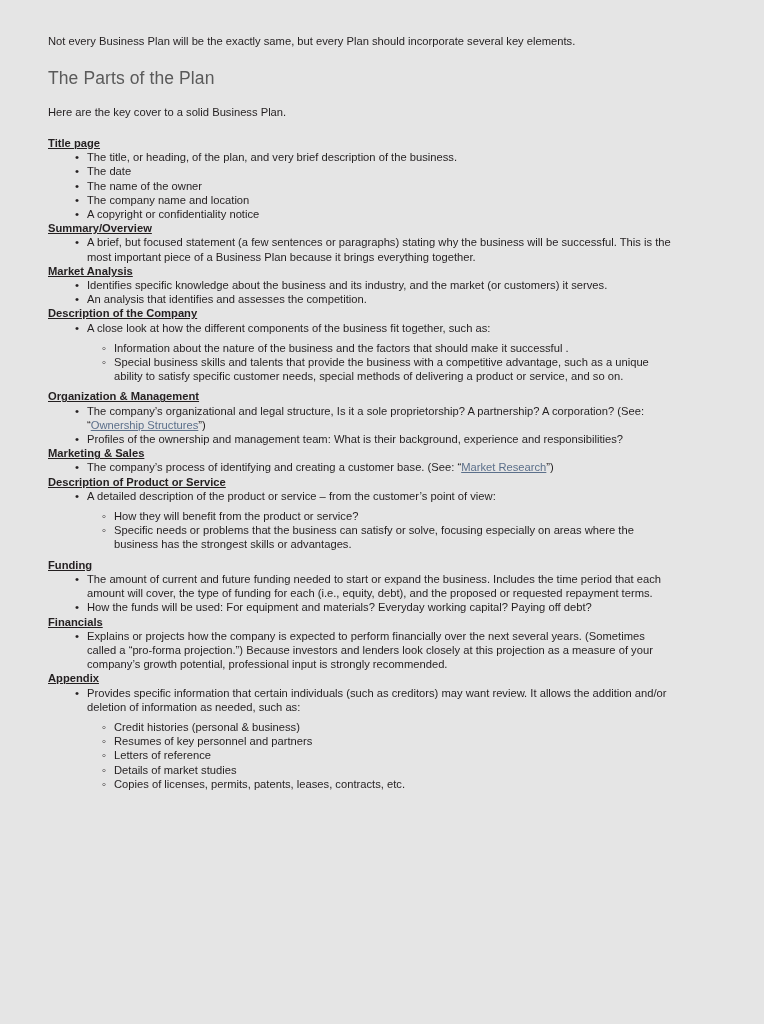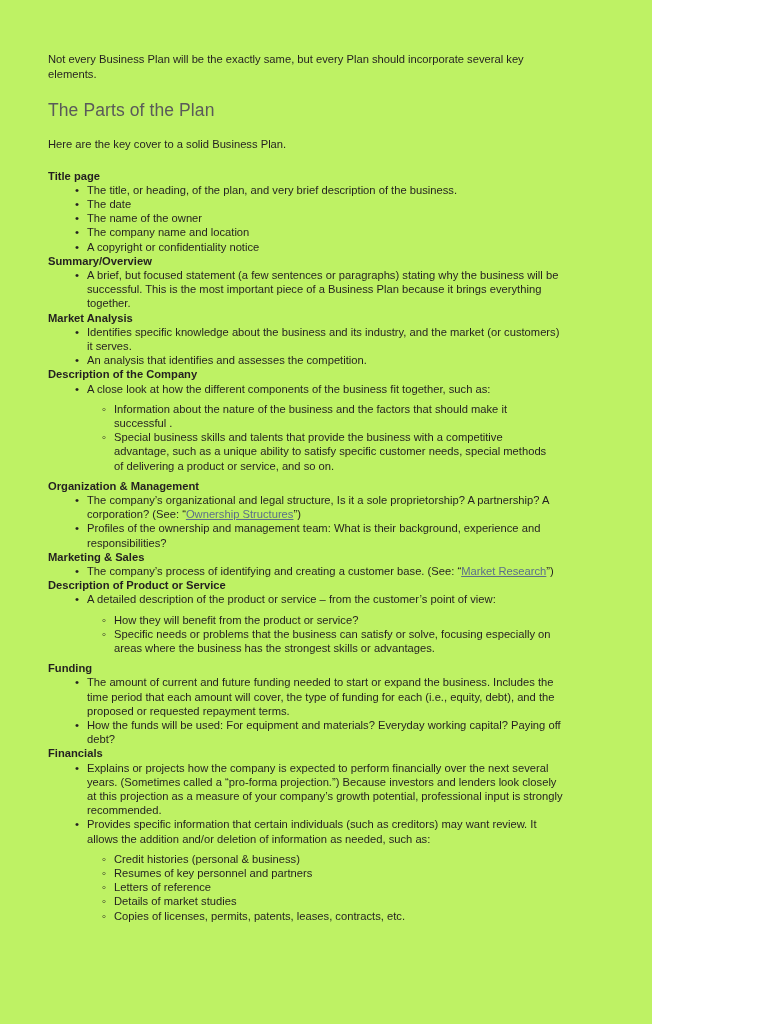--- a/index.html
+++ b/index.html
@@ -9,25 +9,25 @@
   }
   body {
     width: 768px;
     height: 1024px;
     font-family: "Liberation Sans", sans-serif;
     color: #231f20;
     -webkit-font-smoothing: antialiased;
   }
   .page {
     position: relative;
-    width: 652px;
+    width: 764px;
     height: 1024px;
-    background: #bef264;
+    background: #e5e5e5;
     box-sizing: border-box;
-    padding: 52px 88px 0 48px;
+    padding: 34px 88px 0 48px;
   }
   .intro {
     font-size: 11.2px;
     line-height: 14.5px;
     color: #231f20;
     margin: 0 0 18px 0;
   }
   .doc-heading {
     font-size: 17.5px;
     font-weight: normal;
@@ -41,20 +41,21 @@
     line-height: 14.5px;
     color: #231f20;
     margin: 0 0 17px 0;
   }
   .section-title {
     font-size: 11.2px;
     font-weight: bold;
     line-height: 14.2px;
     color: #231f20;
     margin: 0;
+    text-decoration: underline;
   }
   ul.lvl1 {
     list-style: none;
     margin: 0;
     padding: 0;
   }
   ul.lvl1 > li {
     position: relative;
     font-size: 11.2px;
     line-height: 14.2px;
@@ -221,20 +222,21 @@
   <div>
     <div class="section-title">Financials</div>
     <ul class="lvl1">
       <li>
           <span class="txt">Explains or projects how the company is expected to perform financially over the next several years. (Sometimes called a “pro-forma projection.”)  Because investors and lenders look closely at this projection as a measure of your company’s growth potential, professional input is strongly recommended.</span>
         </li>
     </ul>
   </div>
 
   <div>
+    <div class="section-title">Appendix</div>
     <ul class="lvl1">
       <li>
         <span class="txt">Provides specific information that certain individuals (such as creditors) may want review. It allows the addition and/or deletion of information as needed, such as:</span>
         <ul class="lvl2">
           <li>
               <span class="txt">Credit histories (personal &amp; business)</span>
             </li>
           <li>
               <span class="txt">Resumes of key personnel and partners</span>
             </li>

